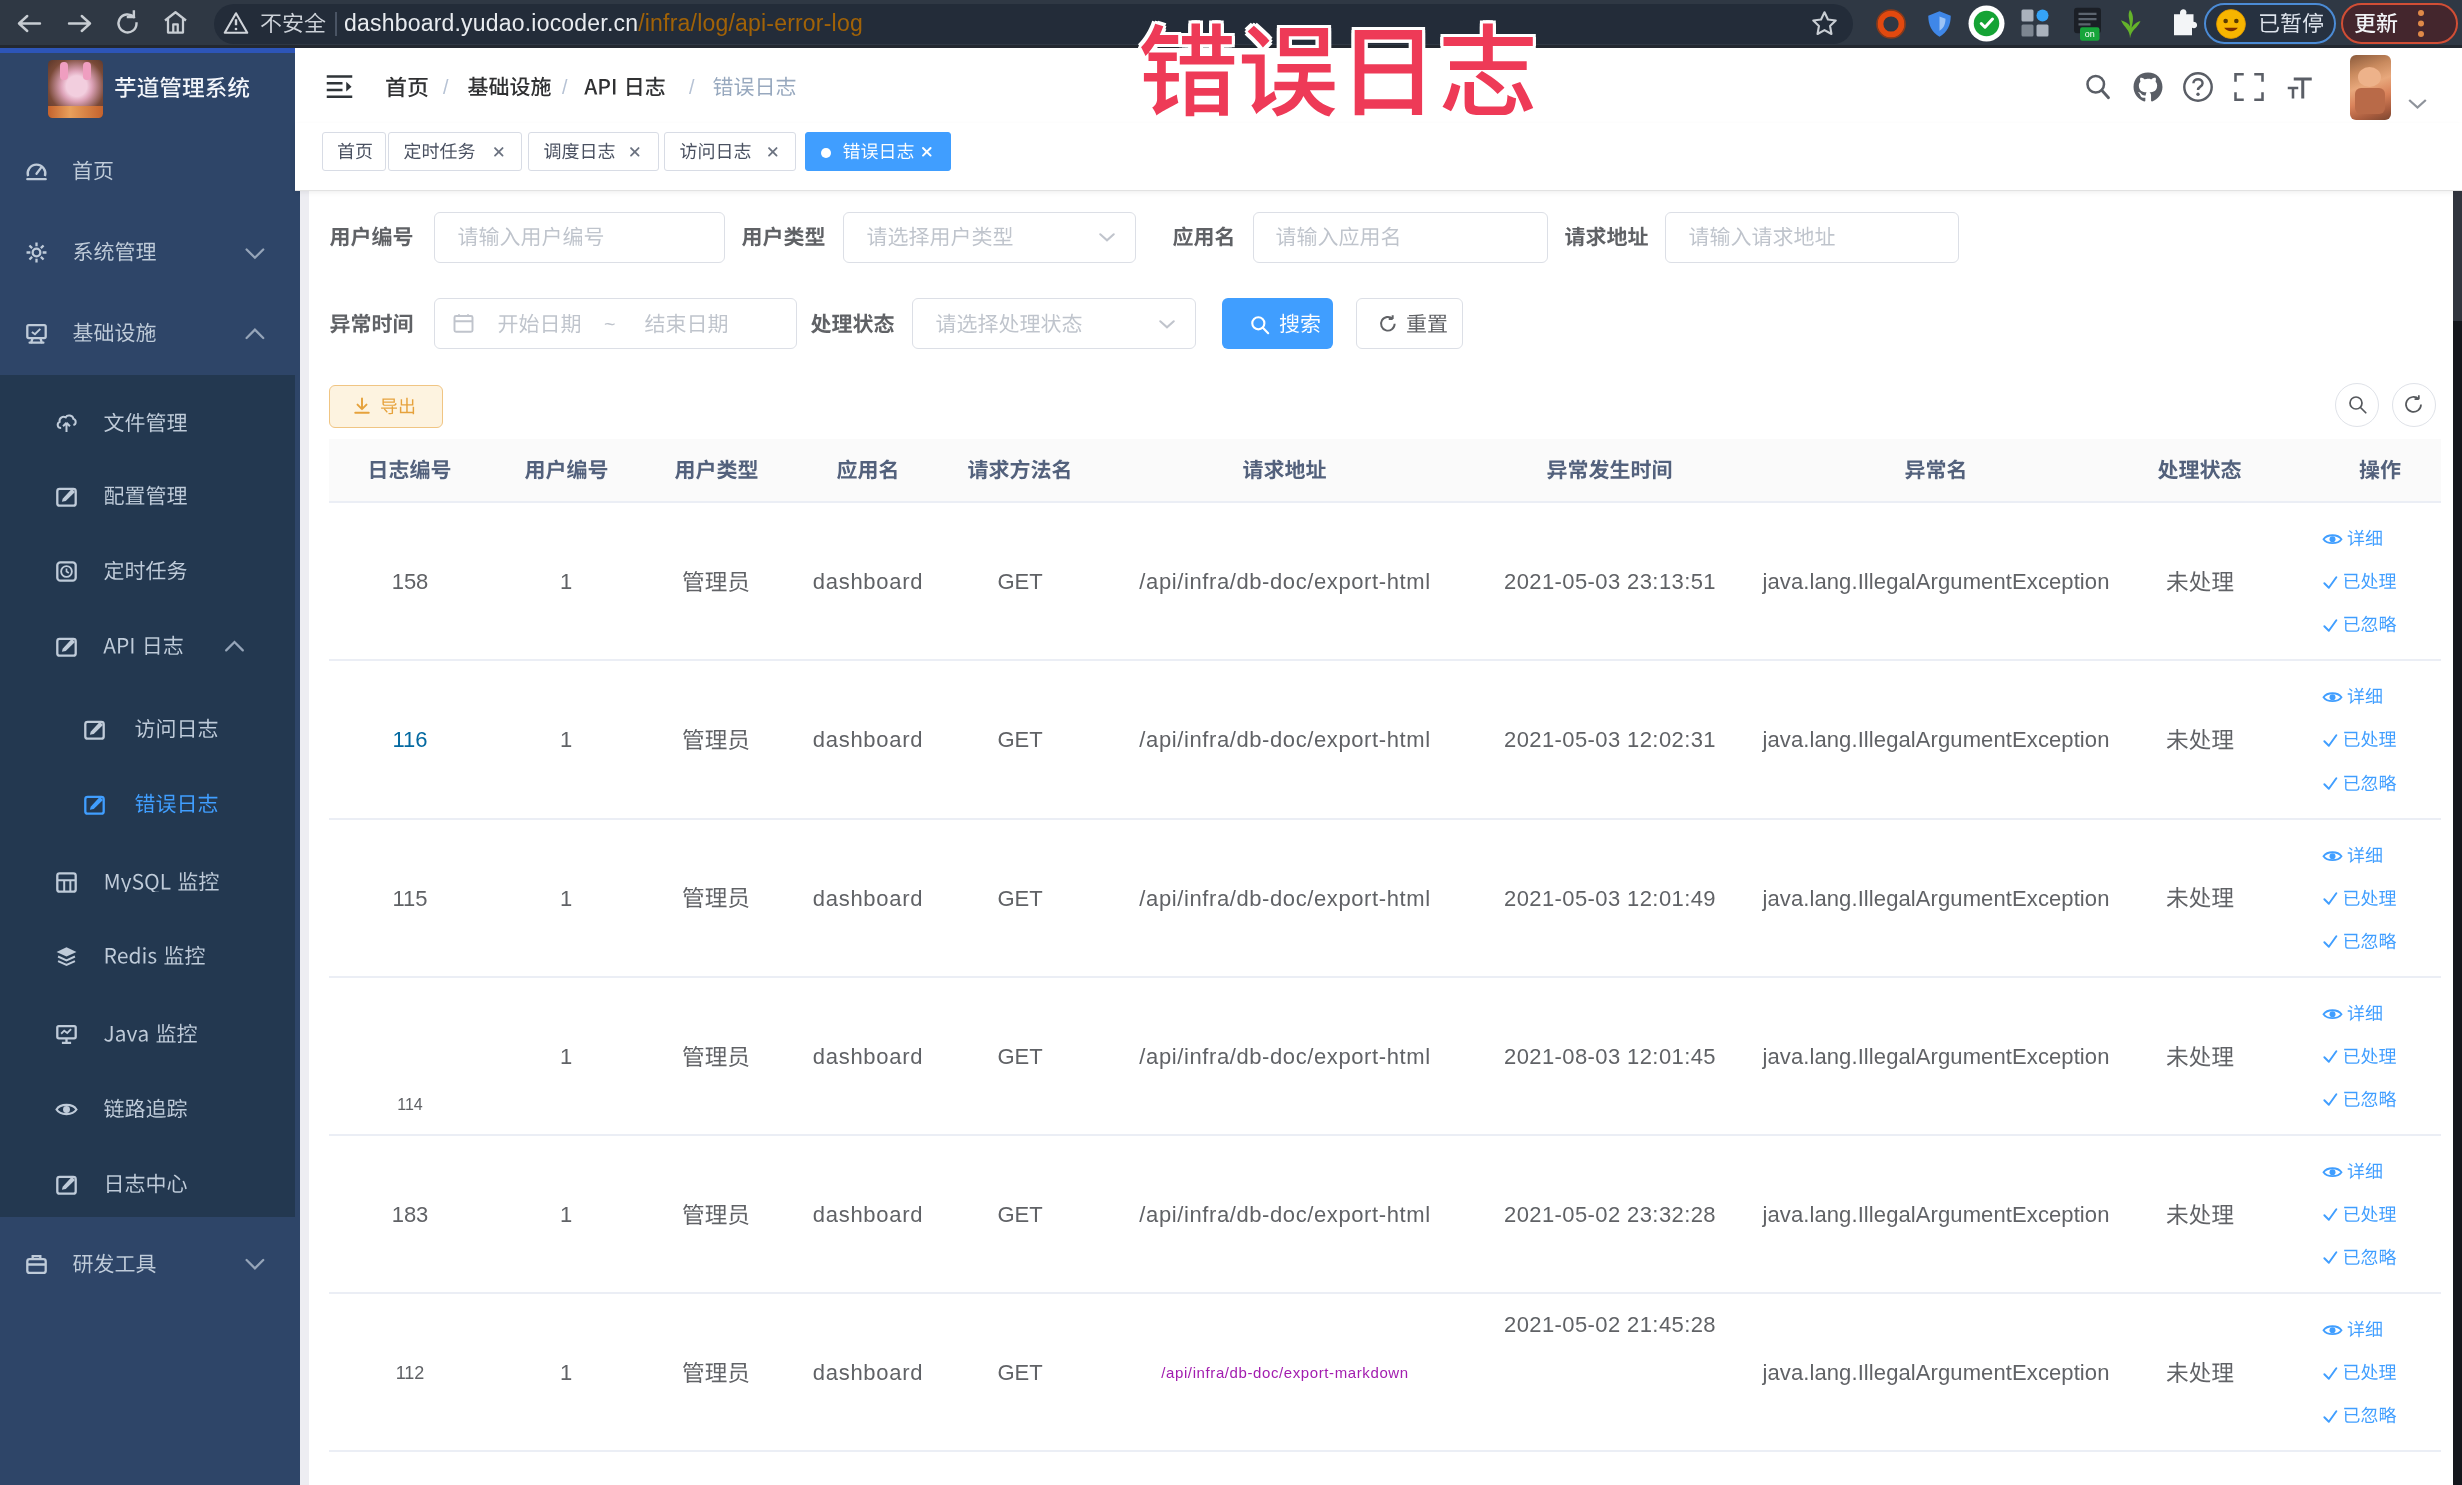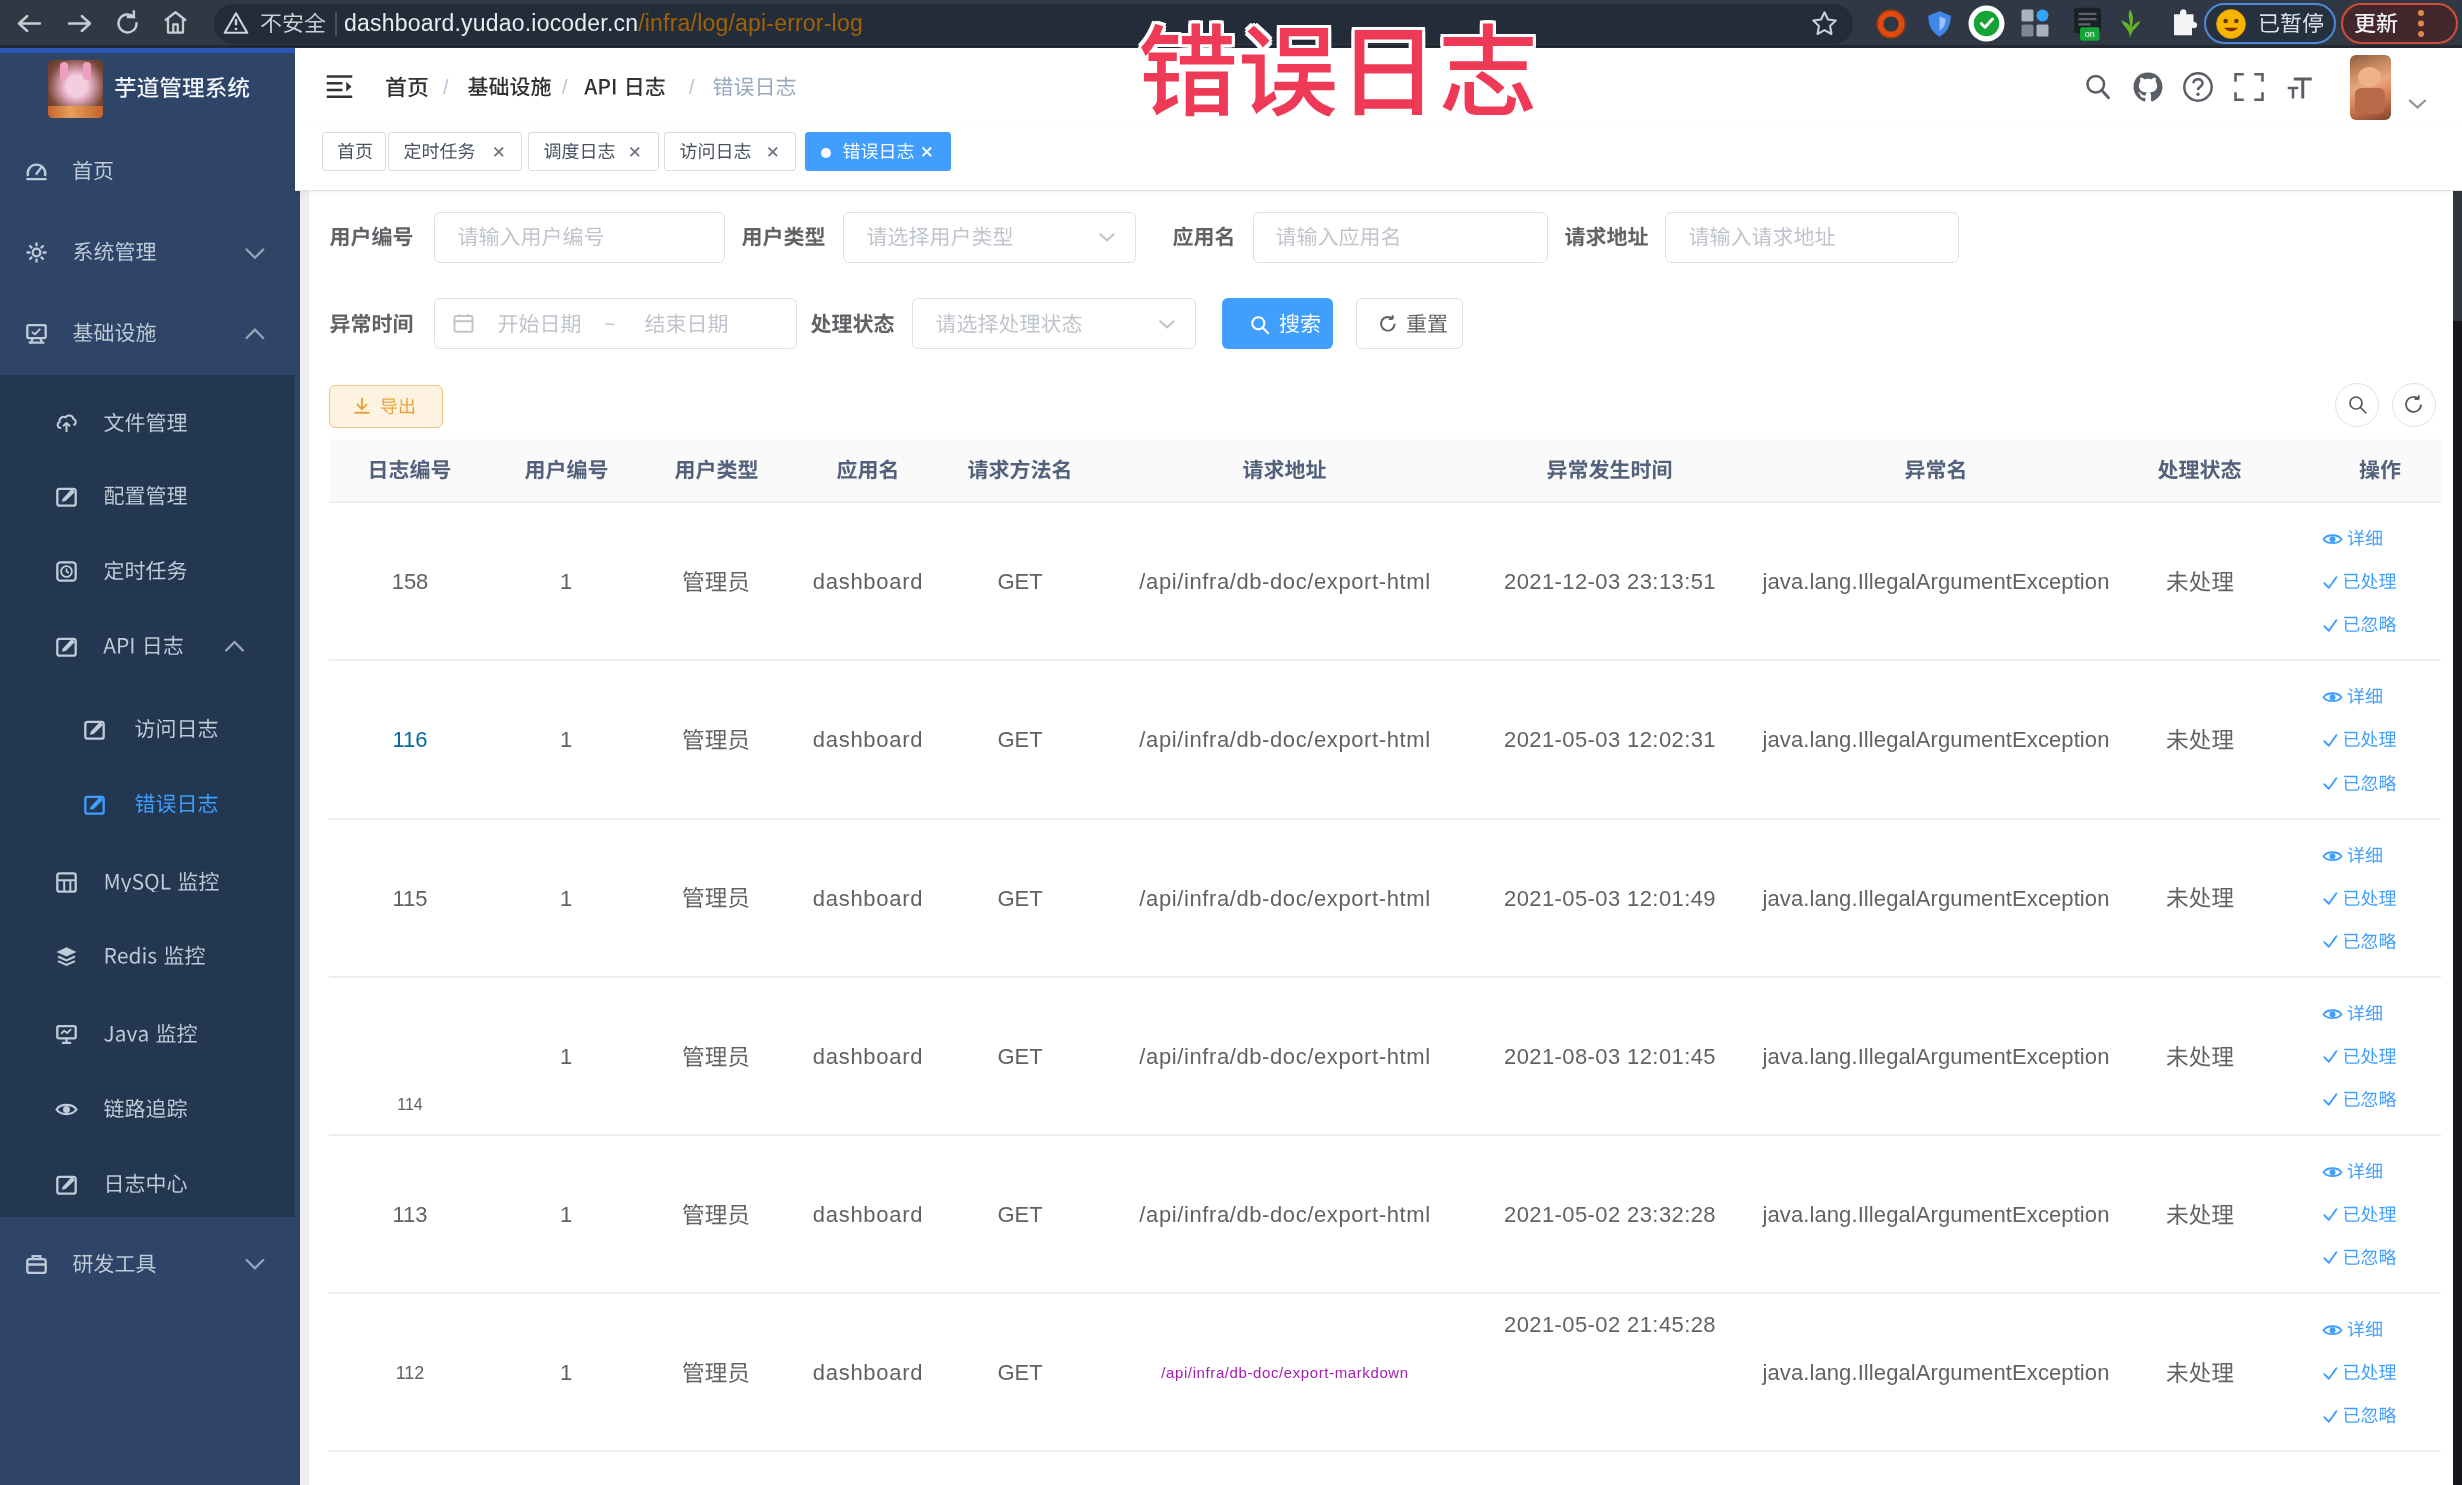--- a/index.html
+++ b/index.html
@@ -427,21 +427,21 @@
     <use href="#th10" fill="#53617c"></use>
   </svg>
 <div class="lat" style="left:410px;transform:translateX(-50%);top:566px;font-size:22px;color:#606266;font-weight:400;letter-spacing:0;line-height:32px">158</div>
 <div class="lat" style="left:566px;transform:translateX(-50%);top:566px;font-size:22px;color:#606266;font-weight:400;letter-spacing:0;line-height:32px">1</div>
 <svg class="t" style="left:682px;top:570px;width:68px;height:23px;" viewBox="0 -880 3000 1000">
     <use href="#glyuan" fill="#606266"></use>
   </svg>
 <div class="lat" style="left:868px;transform:translateX(-50%);top:566px;font-size:22px;color:#606266;font-weight:400;letter-spacing:0.7px;line-height:32px">dashboard</div>
 <div class="lat" style="left:1020px;transform:translateX(-50%);top:566px;font-size:22px;color:#606266;font-weight:400;letter-spacing:0;line-height:32px">GET</div>
 <div class="lat" style="left:1285px;transform:translateX(-50%);top:566px;font-size:22px;color:#606266;font-weight:400;letter-spacing:0.6px;line-height:32px">/api/infra/db-doc/export-html</div>
-<div class="lat" style="left:1610px;transform:translateX(-50%);top:566px;font-size:22px;color:#606266;font-weight:400;letter-spacing:0.4px;line-height:32px">2021-12-03 23:13:51</div>
+<div class="lat" style="left:1610px;transform:translateX(-50%);top:566px;font-size:22px;color:#606266;font-weight:400;letter-spacing:0.4px;line-height:32px">2021-05-03 23:13:51</div>
 <div class="lat" style="left:1936px;transform:translateX(-50%);top:566px;font-size:22px;color:#606266;font-weight:400;letter-spacing:0.1px;line-height:32px">java.lang.IllegalArgumentException</div>
 <svg class="t" style="left:2166px;top:570px;width:68px;height:23px;" viewBox="0 -880 3000 1000">
     <use href="#wcl" fill="#606266"></use>
   </svg>
 <svg class="a" style="left:2322px;top:532px" width="21" height="14.4" viewBox="0 0 28 19">
 <path d="M2 9.5 C7 2.5 21 2.5 26 9.5 C21 16.5 7 16.5 2 9.5 Z" fill="none" stroke="#409eff" stroke-width="2.4"></path>
 <circle cx="14" cy="9.5" r="4" fill="#409eff"></circle>
   </svg>
 <svg class="t" style="left:2347px;top:529px;width:36px;height:18px;" viewBox="0 -880 2000 1000">
     <use href="#xx" fill="#409eff"></use>
@@ -551,21 +551,21 @@
 <svg class="t" style="left:2342px;top:1047px;width:55px;height:18px;" viewBox="0 -880 3000 1000">
     <use href="#ycl" fill="#409eff"></use>
   </svg>
 <svg class="a" style="left:2322px;top:1092px" width="16.7" height="15" viewBox="0 0 22 20">
 <path d="M3 11 L9 17 L19 3" stroke="#409eff" stroke-width="2.6" fill="none" stroke-linecap="round" stroke-linejoin="round"></path>
   </svg>
 <svg class="t" style="left:2342px;top:1090px;width:55px;height:18px;" viewBox="0 -880 3000 1000">
     <use href="#yhl" fill="#409eff"></use>
   </svg>
 <div class="a" style="left:329px;top:1134px;width:2112px;height:1.5px;background:#ebeef5"></div>
-<div class="lat" style="left:410px;transform:translateX(-50%);top:1199px;font-size:22px;color:#606266;font-weight:400;letter-spacing:0;line-height:32px">113</div>
+<div class="lat" style="left:410px;transform:translateX(-50%);top:1199px;font-size:22px;color:#606266;font-weight:400;letter-spacing:0;line-height:32px">183</div>
 <div class="lat" style="left:566px;transform:translateX(-50%);top:1199px;font-size:22px;color:#606266;font-weight:400;letter-spacing:0;line-height:32px">1</div>
 <svg class="t" style="left:682px;top:1203px;width:68px;height:23px;" viewBox="0 -880 3000 1000">
     <use href="#glyuan" fill="#606266"></use>
   </svg>
 <div class="lat" style="left:868px;transform:translateX(-50%);top:1199px;font-size:22px;color:#606266;font-weight:400;letter-spacing:0.7px;line-height:32px">dashboard</div>
 <div class="lat" style="left:1020px;transform:translateX(-50%);top:1199px;font-size:22px;color:#606266;font-weight:400;letter-spacing:0;line-height:32px">GET</div>
 <div class="lat" style="left:1285px;transform:translateX(-50%);top:1199px;font-size:22px;color:#606266;font-weight:400;letter-spacing:0.6px;line-height:32px">/api/infra/db-doc/export-html</div>
 <div class="lat" style="left:1610px;transform:translateX(-50%);top:1199px;font-size:22px;color:#606266;font-weight:400;letter-spacing:0.4px;line-height:32px">2021-05-02 23:32:28</div>
 <div class="lat" style="left:1936px;transform:translateX(-50%);top:1199px;font-size:22px;color:#606266;font-weight:400;letter-spacing:0.1px;line-height:32px">java.lang.IllegalArgumentException</div>
 <svg class="t" style="left:2166px;top:1203px;width:68px;height:23px;" viewBox="0 -880 3000 1000">

